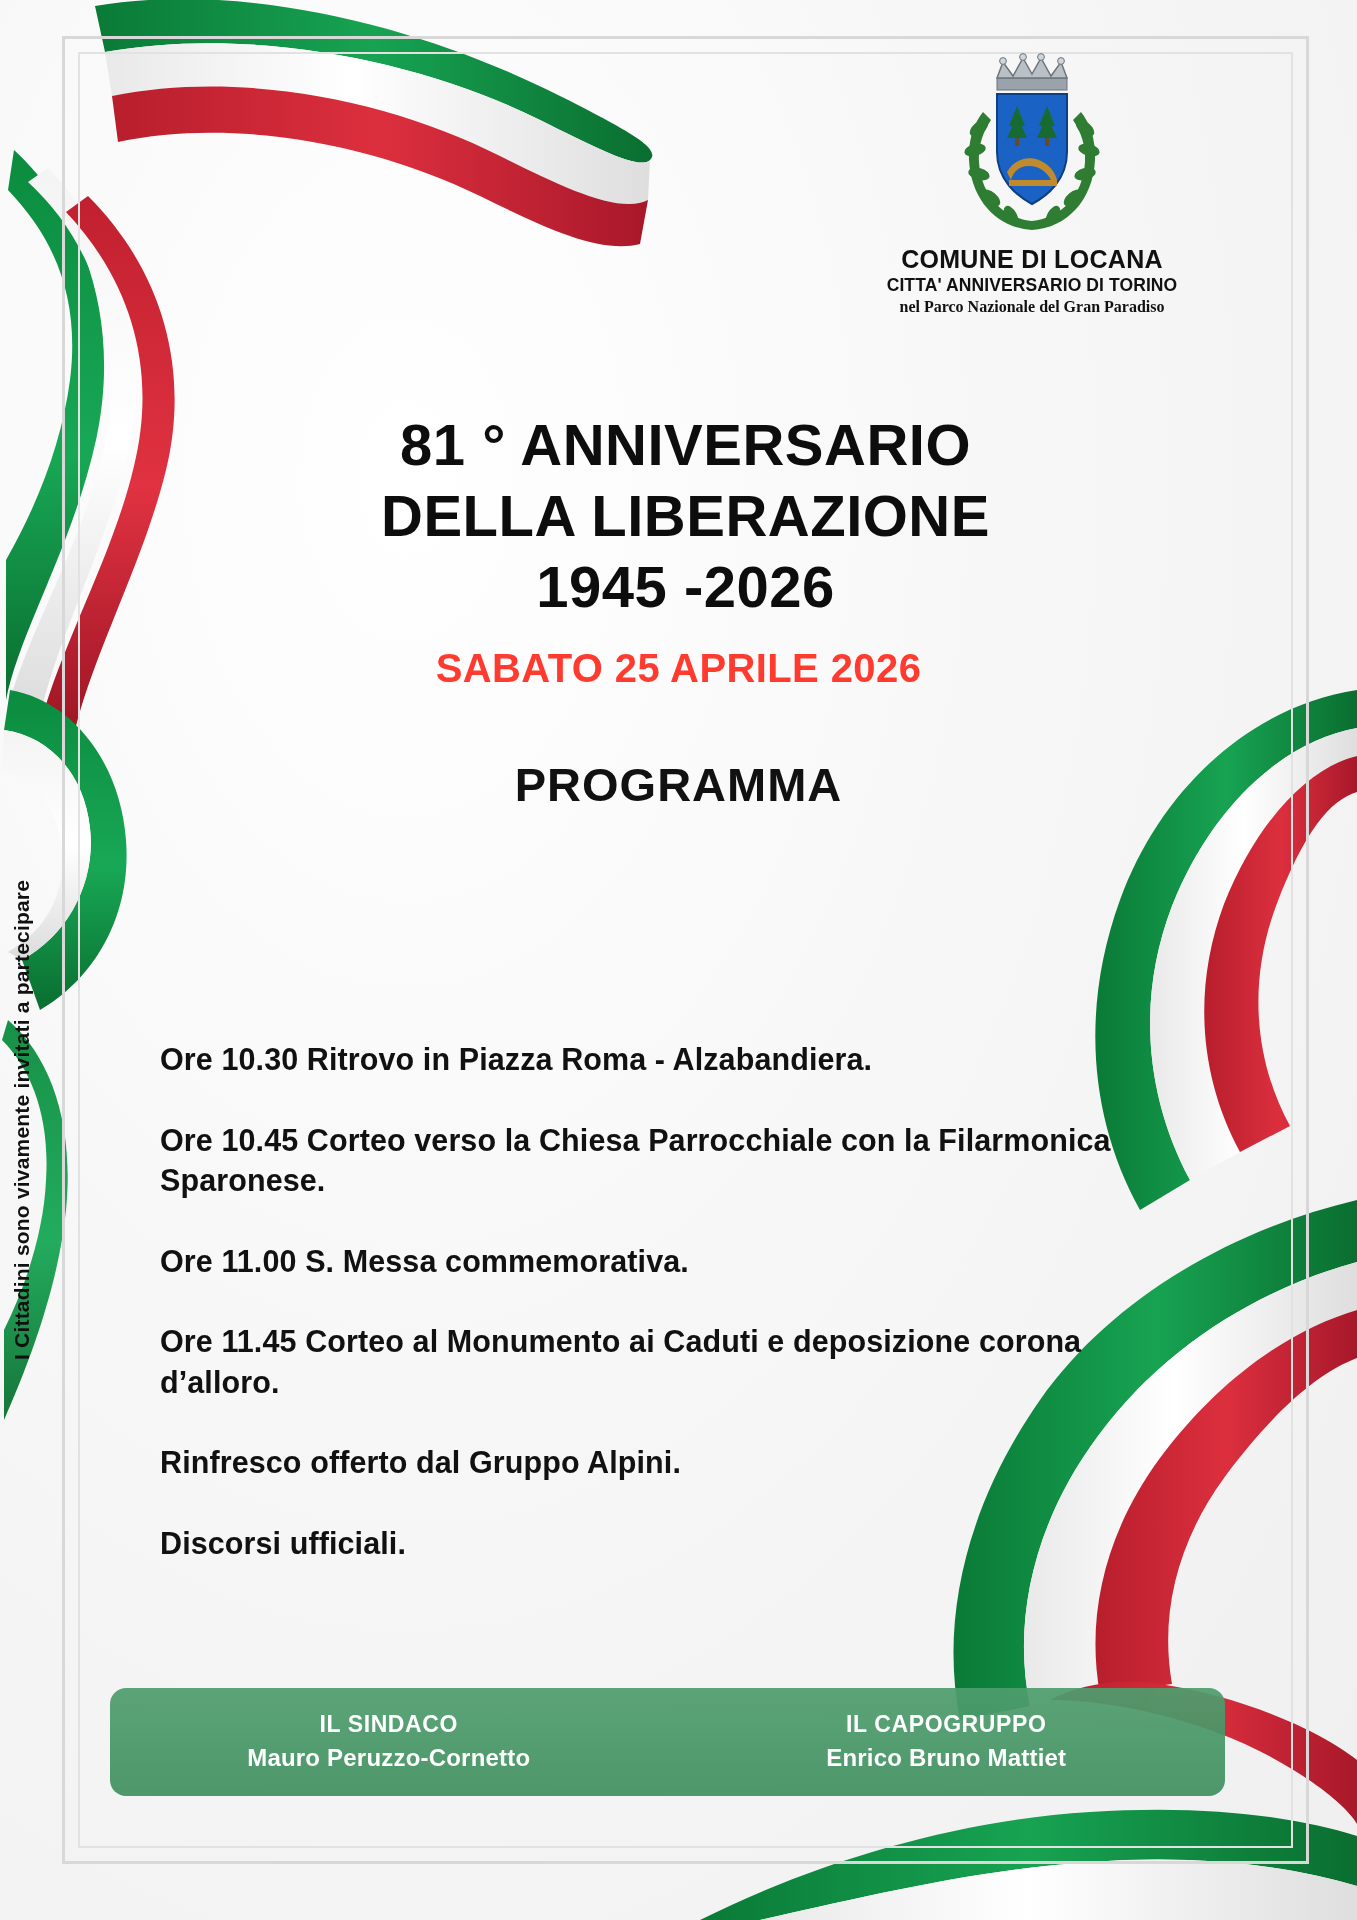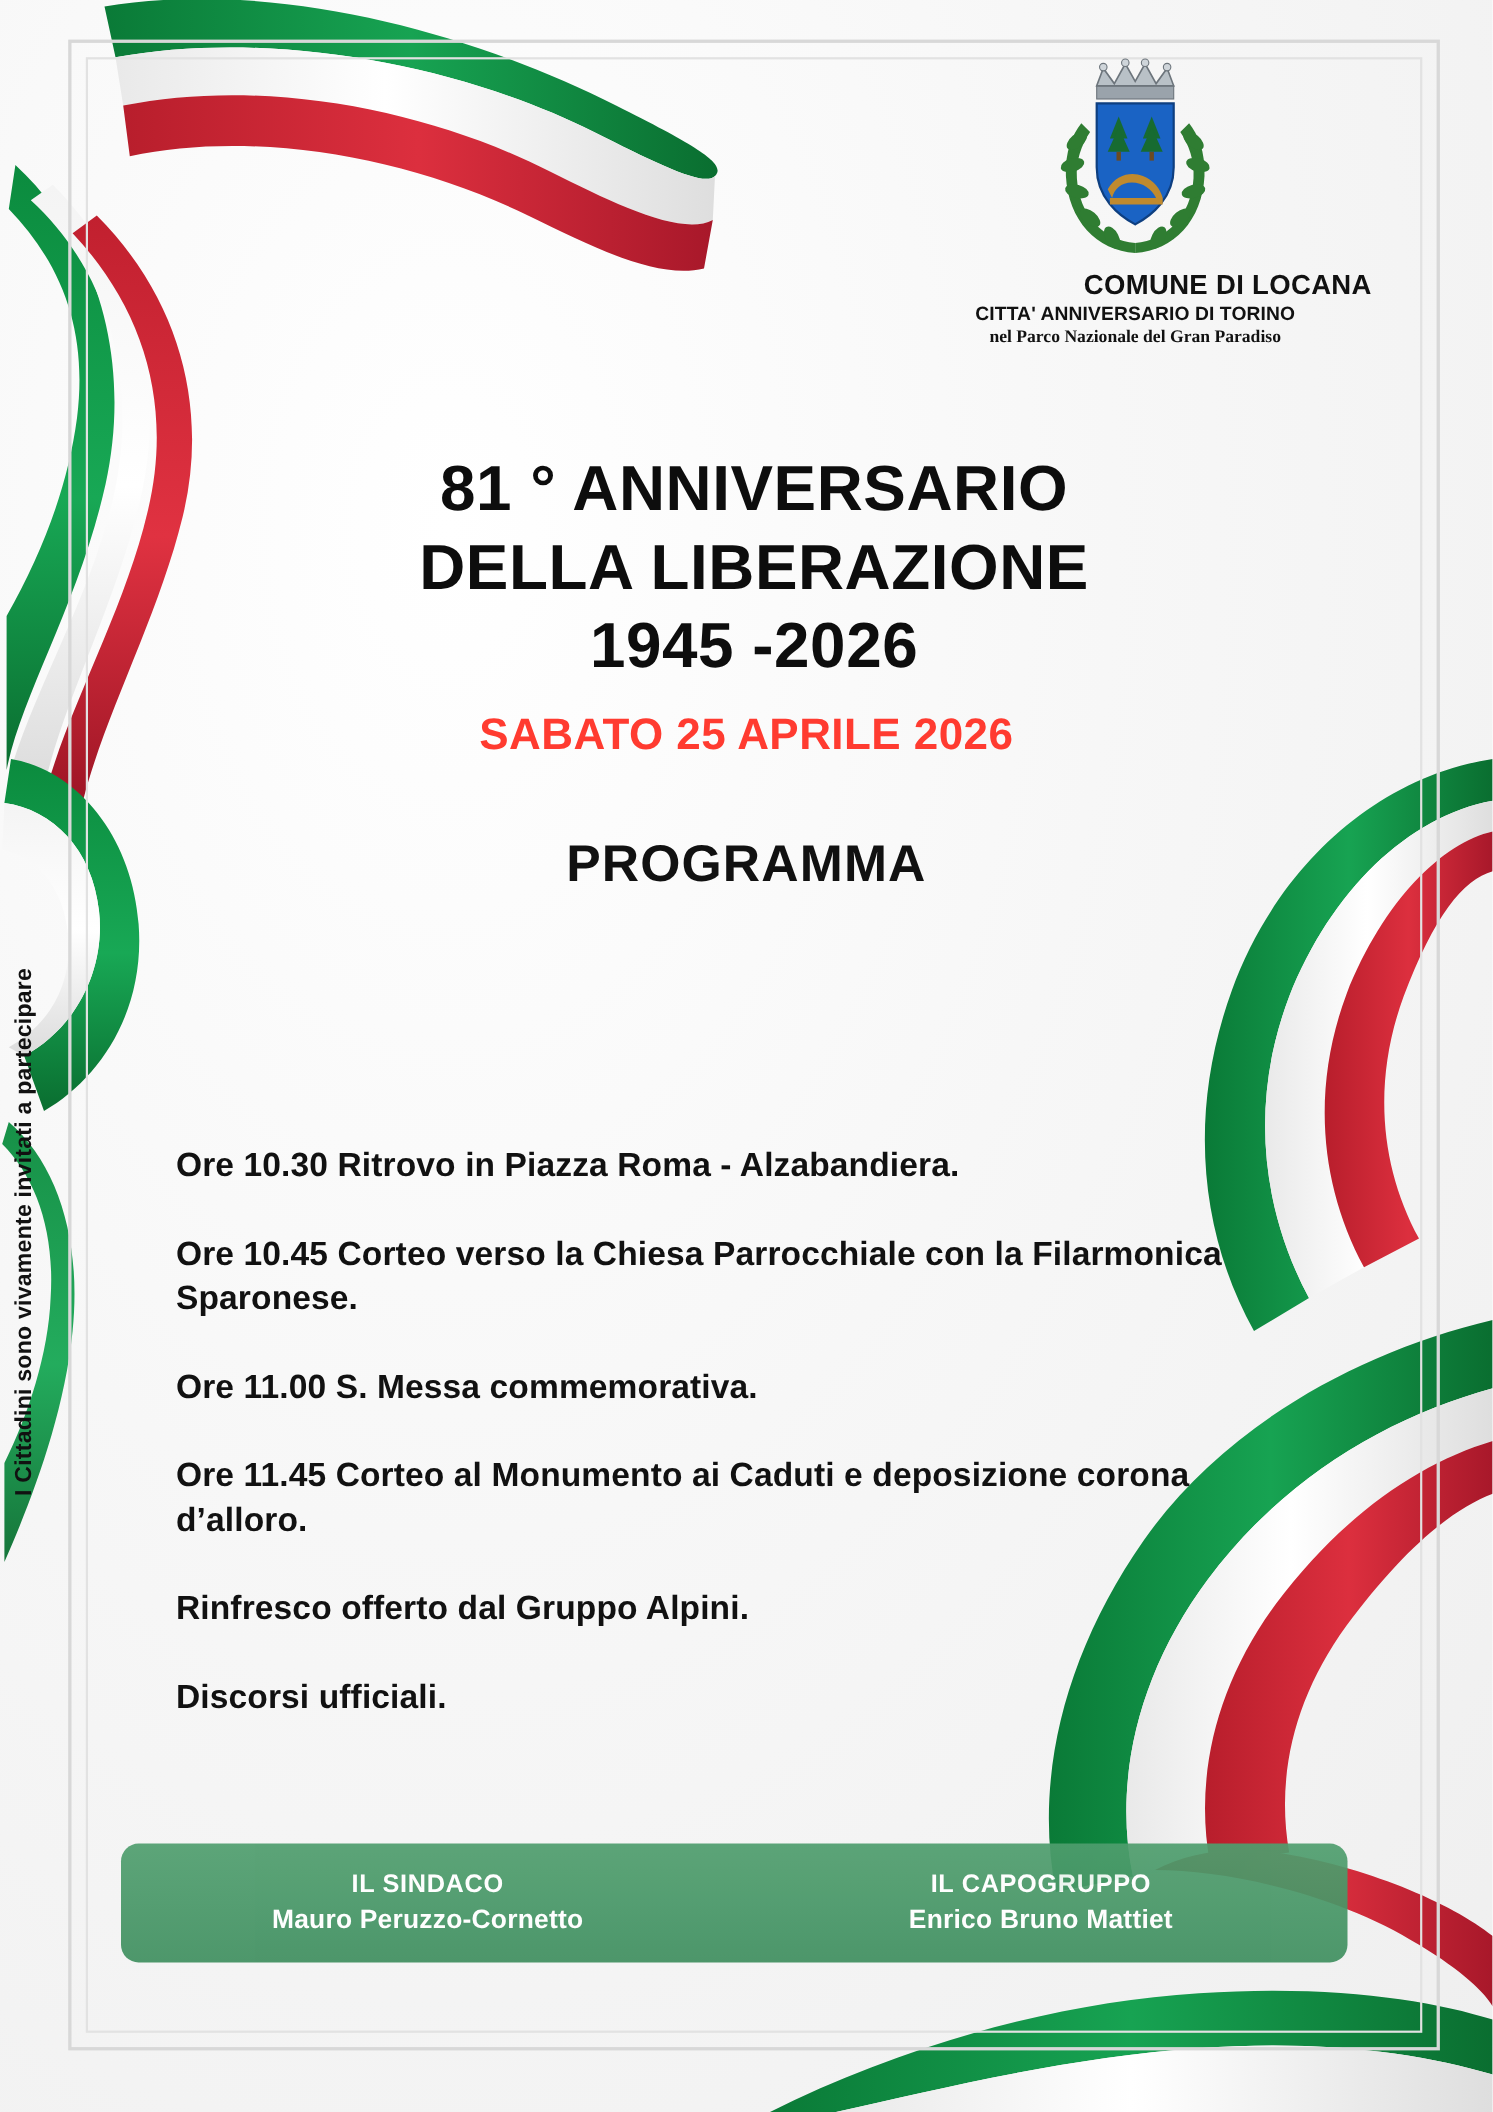--- a/index.html
+++ b/index.html
@@ -60,21 +60,20 @@
     position: relative;
   }
   .crest svg { display: block; }
 
   .comune-name {
     font-size: 25px;
     font-weight: bold;
     letter-spacing: .3px;
     color: #111;
     line-height: 1.15;
-    text-align: right;
   }
   .comune-sub1 {
     font-size: 17.5px;
     font-weight: bold;
     color: #111;
     line-height: 1.3;
     letter-spacing: .1px;
   }
   .comune-sub2 {
     font-size: 16px;
@@ -134,21 +133,21 @@
   }
   .program-item.tight {
     margin-bottom: 6px;
   }
 
   
   .sign-bar {
     position: absolute;
     left: 110px;
     right: 132px;
-    bottom: 136px;
+    bottom: 124px;
     height: 108px;
     border-radius: 16px;
     background: linear-gradient(180deg, #4f9e6e 0%, #3f8f5f 100%);
     display: flex;
     align-items: center;
     opacity: .92;
   }
   .sign-col {
     flex: 1;
     text-align: center;

